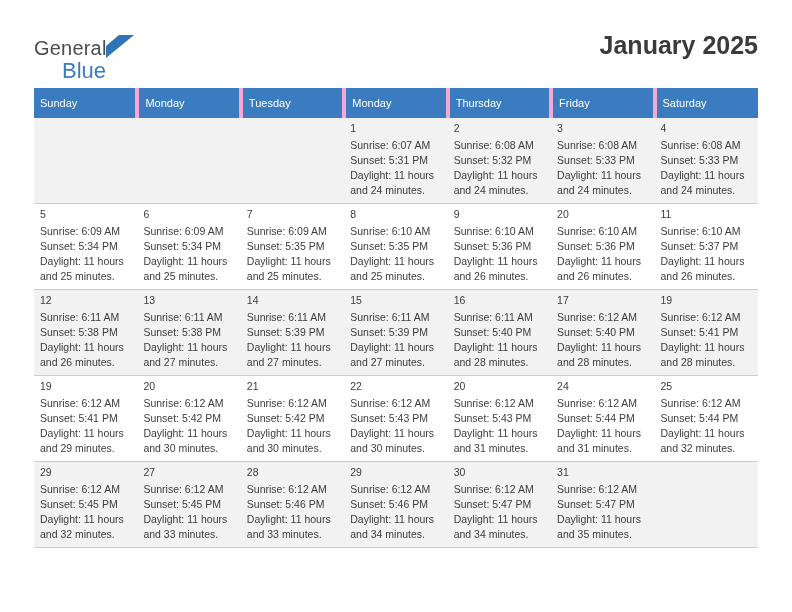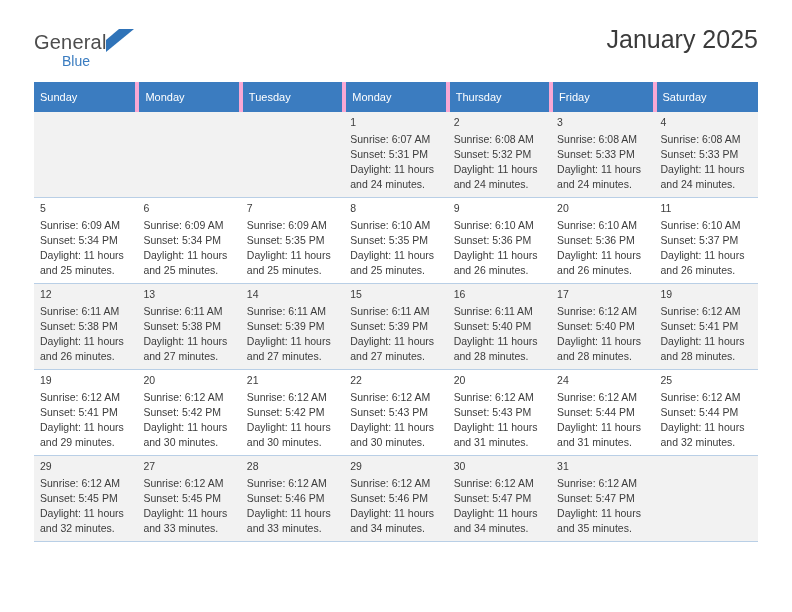--- a/index.html
+++ b/index.html
@@ -12,41 +12,41 @@
     background: #ffffff;
     font-family: "Liberation Sans", sans-serif;
     color: #333333;
     overflow: hidden;
   }
   .page {
     position: relative;
     width: 792px;
     height: 612px;
     box-sizing: border-box;
-    padding: 4px 34px;
+    padding: 10px 34px;
   }
   
   .header {
     position: relative;
     height: 70px;
   }
   .logo {
     position: absolute;
     left: 0;
     top: 28px;
     line-height: 1;
     user-select: none;
   }
   .logo-general {
     font-size: 20px;
     color: #4d4d4d;
     letter-spacing: 0.2px;
   }
   .logo-blue {
-    font-size: 14px;
+    font-size: 22px;
     color: #3a7cc0;
     display: block;
     margin-top: 2px;
     margin-left: 28px;
   }
   .logo-flag {
     position: absolute;
     left: 72px;
     top: -3px;
     width: 0;
@@ -65,21 +65,21 @@
   }
   .title-block {
     position: absolute;
     right: 0;
     top: 22px;
     text-align: right;
   }
   .month-title {
     font-size: 25px;
     color: #3b3b3b;
-    font-weight: normal;
+    font-weight: bold;
     line-height: 1.1;
   }
   .location {
     font-size: 13px;
     color: #3b3b3b;
     margin-top: 10px;
   }
   
   table.cal {
     width: 724px;

